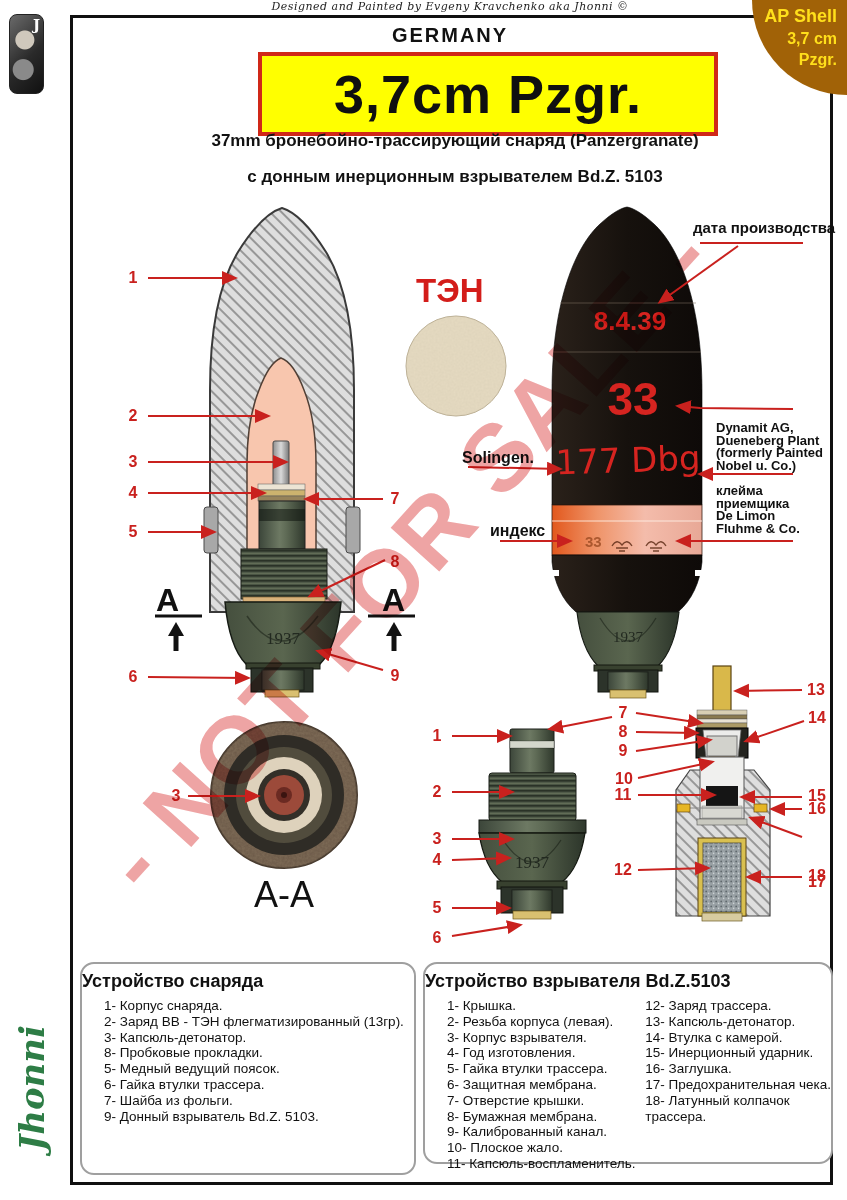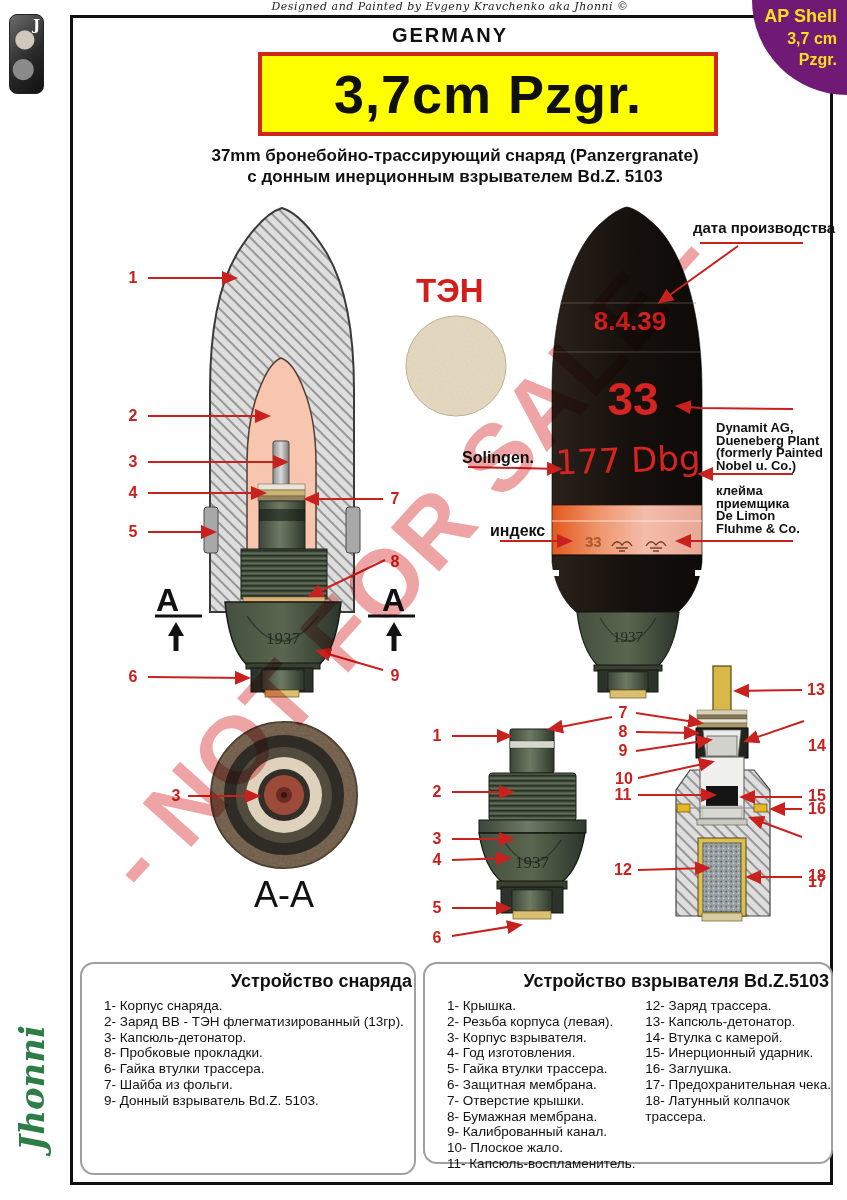--- a/index.html
+++ b/index.html
@@ -8,21 +8,21 @@
   .abs{position:absolute;}
   
   #credit{left:70px;top:0px;width:760px;text-align:center;font:italic 11px "DejaVu Serif",serif;color:#222;letter-spacing:.5px;}
   #frame{left:70px;top:15px;width:757px;height:1164px;border:3px solid #101010;}
   #logo{left:9px;top:14px;width:33px;height:78px;border-radius:8px;border:1px solid #222;
         background:
           radial-gradient(circle at 45% 32%, #cfc8bc 0 9px, rgba(0,0,0,0) 10px),
           radial-gradient(circle at 40% 70%, #8a8a8a 0 10px, rgba(0,0,0,0) 11px),
           linear-gradient(135deg,#6a6a6a,#2a2a2a 55%,#111);}
   #logo .j{position:absolute;top:1px;right:3px;font:bold 15px "DejaVu Serif",serif;color:#fff;}
-  #badge{right:0;top:0;width:95px;height:95px;background:#701a75;border-bottom-left-radius:100% 100%;
+  #badge{right:0;top:0;width:95px;height:95px;background:#a16207;border-bottom-left-radius:100% 100%;
          text-align:right;padding:6px 10px 0 0;box-sizing:border-box;z-index:9;}
   #badge .b1{font:bold 18px "Liberation Sans",sans-serif;color:#ffdf1b;}
   #badge .b2,#badge .b3{font:bold 16px "Liberation Sans",sans-serif;color:#ffdf1b;margin-top:3px;}
   #country{left:70px;top:24px;width:760px;text-align:center;font:bold 20px "Liberation Sans",sans-serif;
            color:#111;letter-spacing:2px;}
   #titlebox{left:258px;top:52px;width:460px;height:84px;background:#ffff00;border:4px solid #d02818;
             box-sizing:border-box;display:flex;align-items:center;justify-content:center;}
   #titlebox .t{font:bold 54px "Liberation Sans",sans-serif;color:#101010;letter-spacing:1px;}
   .subtitle{left:110px;width:690px;text-align:center;font:bold 17px "Liberation Sans",sans-serif;color:#111;}
   
@@ -41,21 +41,21 @@
   #m-date{left:570px;top:306px;width:120px;font:bold 26px "Liberation Sans",sans-serif;}
   #m-weight{left:593px;top:372px;width:80px;font:bold 46px "Liberation Sans",sans-serif;}
   #m-lot{left:548px;top:440px;width:160px;font:400 34px "DejaVu Sans",sans-serif;transform:rotate(-2deg);}
   
   .amark{font:600 32px "Liberation Sans",sans-serif;color:#111;z-index:3;}
   #aa-caption{left:242px;top:874px;width:84px;text-align:center;font:400 36px "Liberation Sans",sans-serif;color:#111;z-index:3;}
   
   .legend{background:#fff;border:2px solid #9f9f9f;border-radius:14px;box-sizing:border-box;z-index:2;}
   #legend-left{left:80px;top:962px;width:336px;height:213px;}
   #legend-right{left:423px;top:962px;width:410px;height:202px;}
-  .legend h3{margin:7px 2px 6px 0;text-align:right;font:bold 18px "Liberation Sans",sans-serif;color:#111;}
+  .legend h3{margin:7px 12px 6px 0;text-align:left;font:bold 18px "Liberation Sans",sans-serif;color:#111;}
   .legend-item{font:400 13.5px "Liberation Sans",sans-serif;color:#111;line-height:15.8px;white-space:nowrap;}
   #legend-left .legend-items{padding-left:22px;}
   .cols{display:flex;}
   .col1{width:205px;padding-left:22px;}
   .col2{width:190px;padding-left:4px;}
   
   #signature{left:-48px;top:1068px;width:160px;text-align:center;transform:rotate(-90deg);
              font:bold italic 34px "DejaVu Serif",serif;color:#2e7d46;z-index:3;}
   #watermark{left:-93px;top:498px;width:1000px;height:120px;display:flex;align-items:center;justify-content:center;
              transform:rotate(-48deg);font:bold 95px "Liberation Sans",sans-serif;color:#eea4a4;
@@ -77,21 +77,21 @@
   <div class="abs" id="badge">
     <div class="b1">AP Shell</div>
     <div class="b2">3,7 cm</div>
     <div class="b3">Pzgr.</div>
   </div>
 
   <div class="abs" id="country">GERMANY</div>
   <div class="abs" id="titlebox">
     <span class="t">3,7cm Pzgr.</span>
   </div>
-  <div class="abs subtitle" style="top:146px;text-align:center;">37mm бронебойно-трассирующий снаряд (Panzergranate)</div>
+  <div class="abs subtitle" style="top:131px;text-align:center;">37mm бронебойно-трассирующий снаряд (Panzergranate)</div>
   <div class="abs subtitle" style="top:167px;">с донным инерционным взрывателем Bd.Z. 5103</div>
 
   <svg id="art" width="847" height="1200" viewBox="0 0 847 1200">
     <defs>
       <pattern id="pHatch" width="8" height="8" patternUnits="userSpaceOnUse" patternTransform="rotate(-45)">
         <rect width="8" height="8" fill="#dedede"></rect>
         <line x1="1" y1="0" x2="1" y2="8" stroke="#8f8f8f" stroke-width="1.8"></line>
       </pattern>
       <pattern id="pThread" width="6" height="5" patternUnits="userSpaceOnUse">
         <rect width="6" height="5" fill="#4a5544"></rect>
@@ -338,35 +338,36 @@
       <span class="co" style="left: 437px; top: 860px;">4</span>
       <span class="co" style="left: 437px; top: 908px;">5</span>
       <span class="co" style="left: 437px; top: 938px;">6</span>
       <span class="co" style="left: 623px; top: 713px;">7</span>
       <span class="co" style="left: 623px; top: 732px;">8</span>
       <span class="co" style="left: 623px; top: 751px;">9</span>
       <span class="co" style="left: 624px; top: 779px;">10</span>
       <span class="co" style="left: 623px; top: 795px;">11</span>
       <span class="co" style="left: 623px; top: 870px;">12</span>
       <span class="co" style="left: 816px; top: 690px;">13</span>
-      <span class="co" style="left: 817px; top: 746px; text-align: right;">14</span>
+      <span class="co" style="left: 817px; top: 718px; text-align: right;">14</span>
       <span class="co" style="left: 817px; top: 796px;">15</span>
       <span class="co" style="left: 817px; top: 809px;">16</span>
       <span class="co" style="left: 817px; top: 882px;">17</span>
       <span class="co" style="left: 817px; top: 876px;">18</span>
     </div>
 
   <div class="abs legend" id="legend-left">
     <h3>Устройство снаряда</h3>
     <div class="legend-items">
 
     <div class="legend-item">1- Корпус снаряда.</div>
         <div class="legend-item">2- Заряд ВВ - ТЭН флегматизированный (13гр).</div>
         <div class="legend-item">3- Капсюль-детонатор.</div>
         <div class="legend-item">8- Пробковые прокладки.</div>
+        <div class="legend-item">5- Медный ведущий поясок.</div>
         <div class="legend-item">6- Гайка втулки трассера.</div>
         <div class="legend-item">7- Шайба из фольги.</div>
         <div class="legend-item">9- Донный взрыватель Bd.Z. 5103.</div>
       </div>
   </div>
 
   <div class="abs legend" id="legend-right">
     <h3>Устройство взрывателя Bd.Z.5103</h3>
     <div class="cols">
       <div class="col1">

